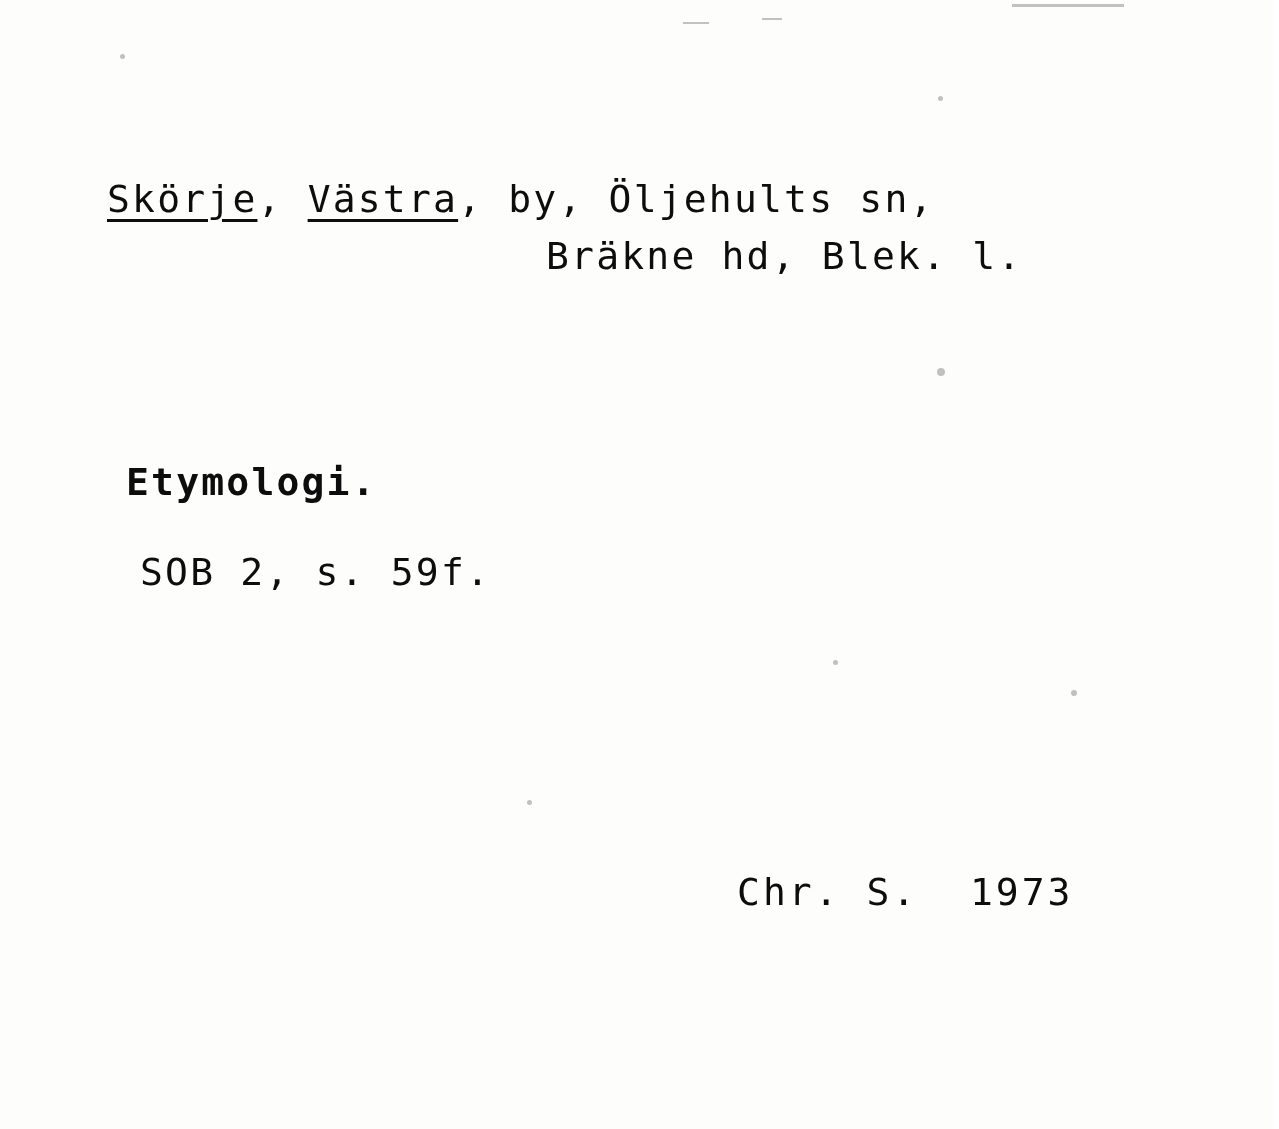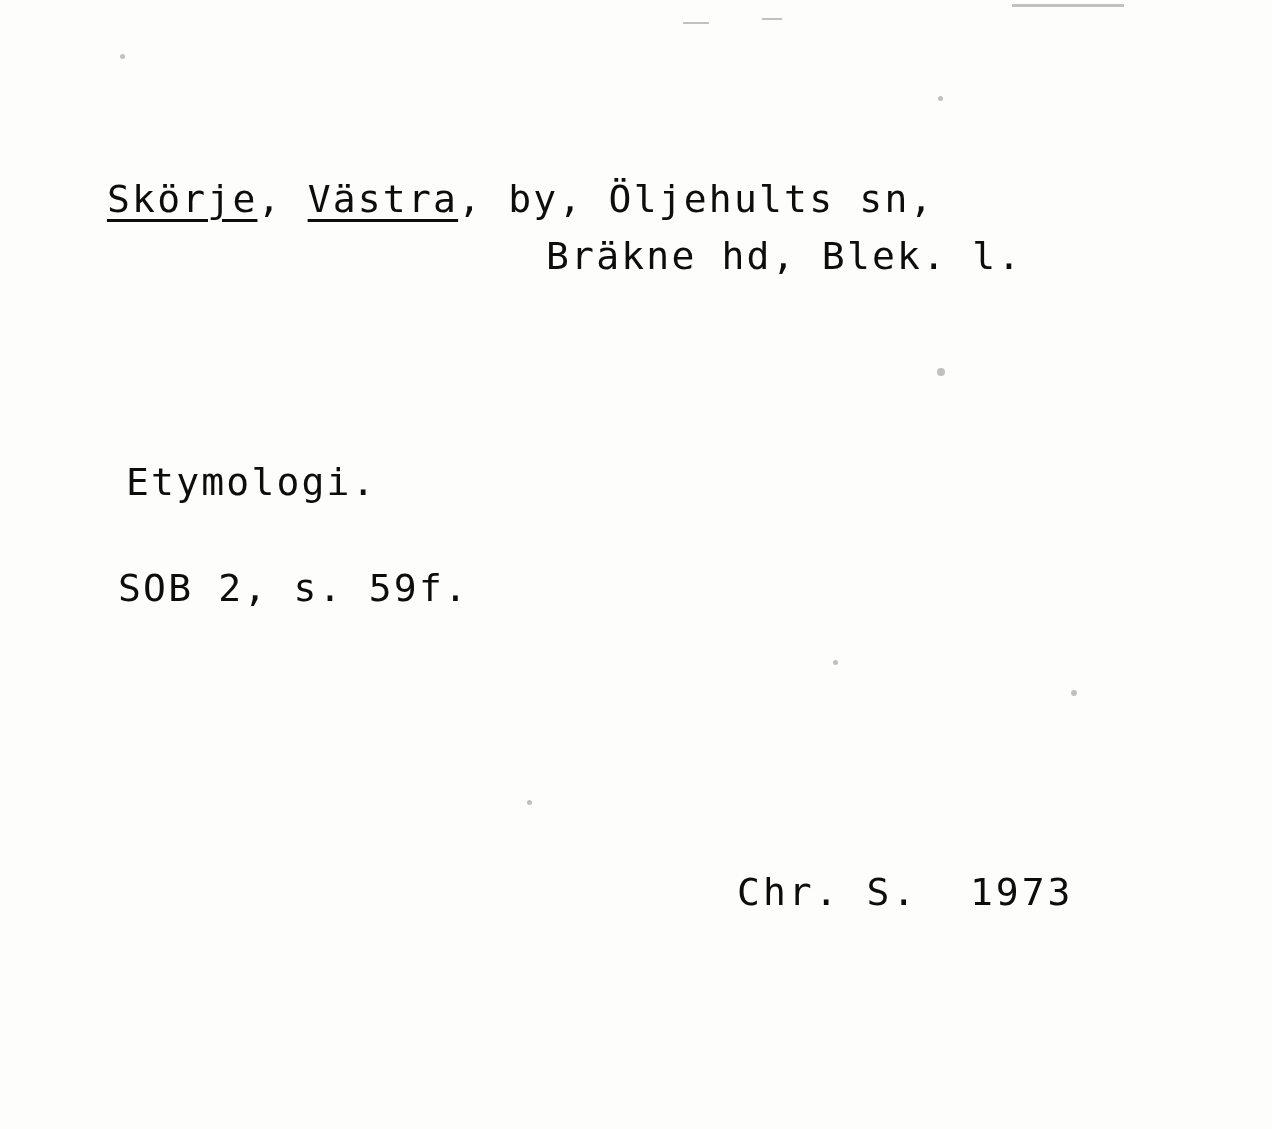--- a/index.html
+++ b/index.html
@@ -63,26 +63,26 @@
   }
 
   #place-line {
     left: 546px;
     top: 236px;
   }
 
   #section-title {
     left: 126px;
     top: 462px;
+    font-weight: bold;
   }
 
   #reference-line {
-    left: 118px;
+    left: 140px;
     top: 552px;
-    margin-top: 16px;
   }
 
   #signature-line {
     left: 737px;
     top: 872px;
     letter-spacing: 3px;
   }
 
   
   #card::after {

